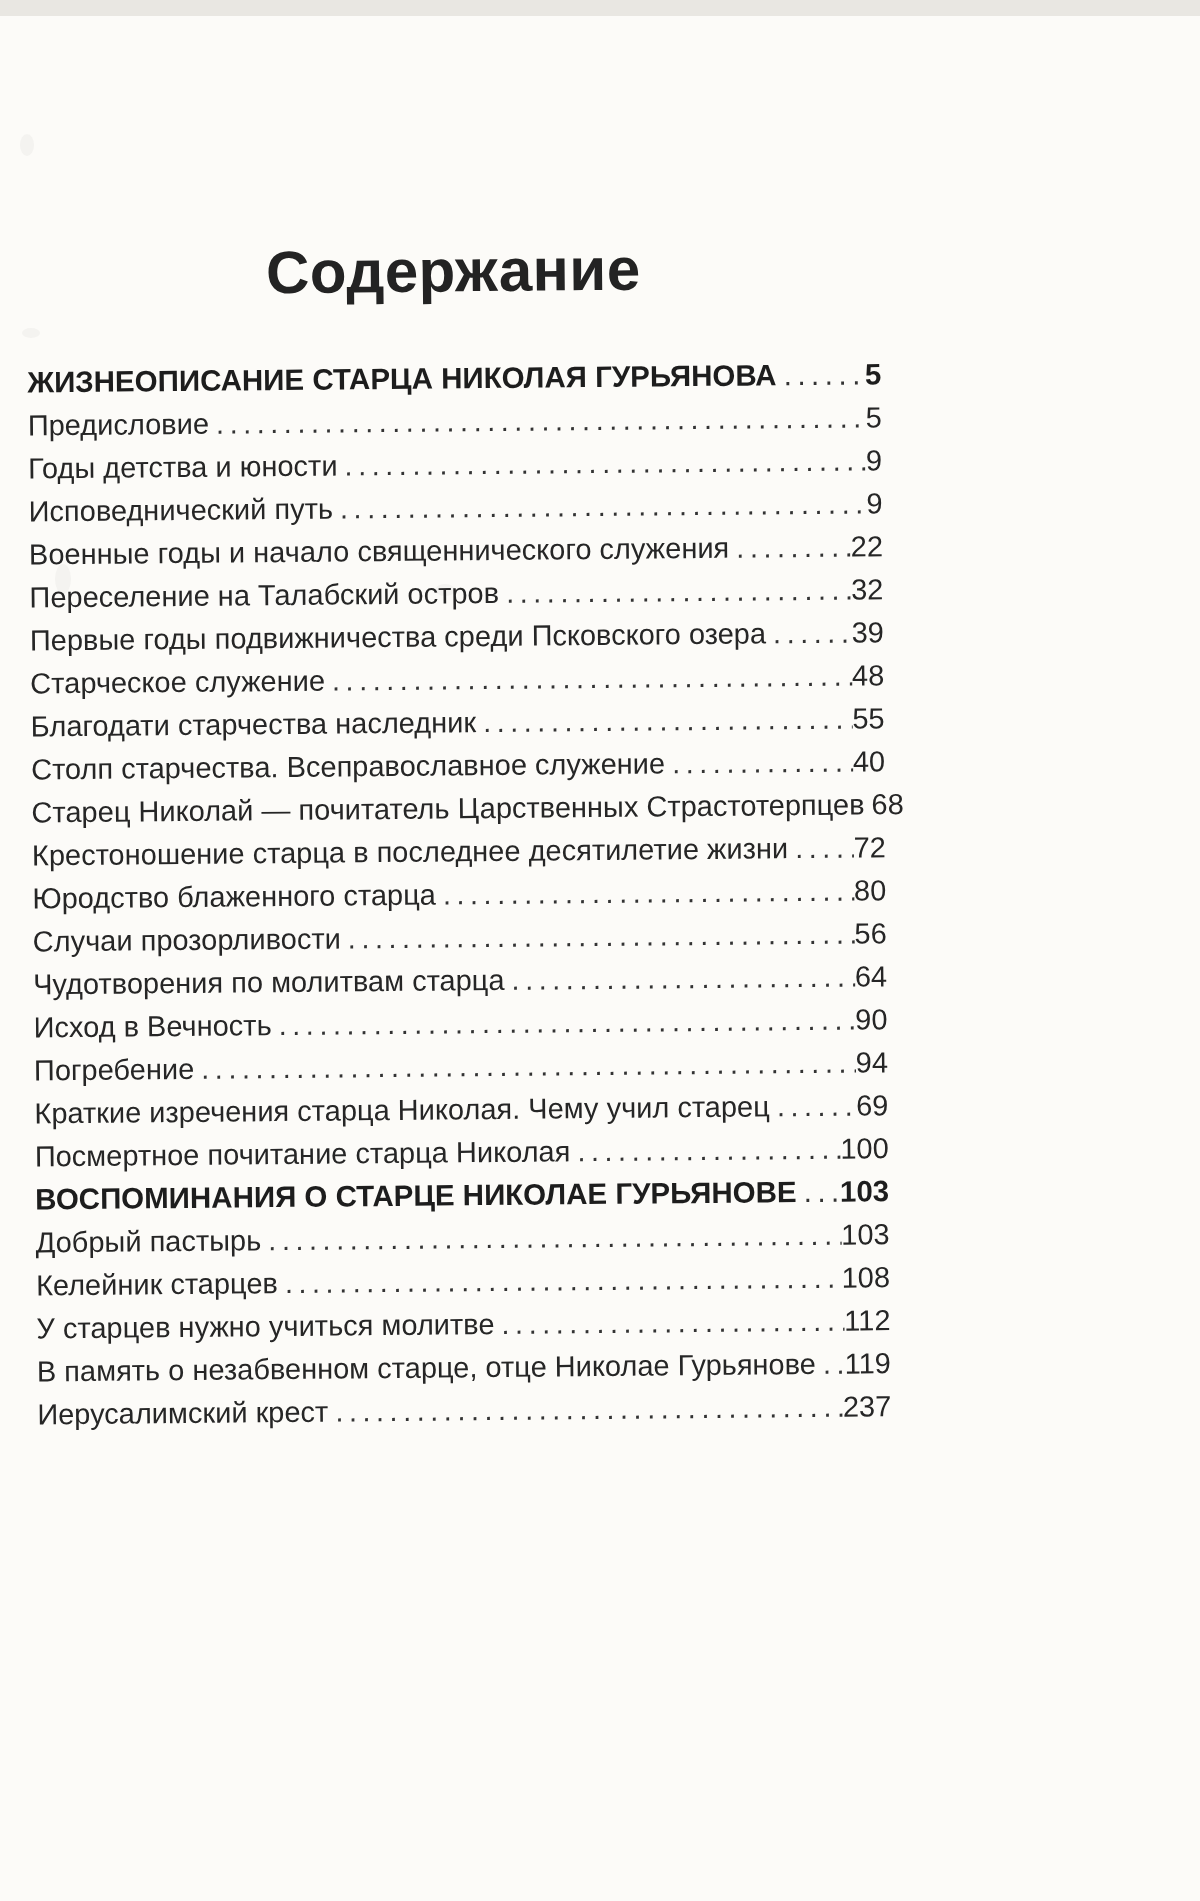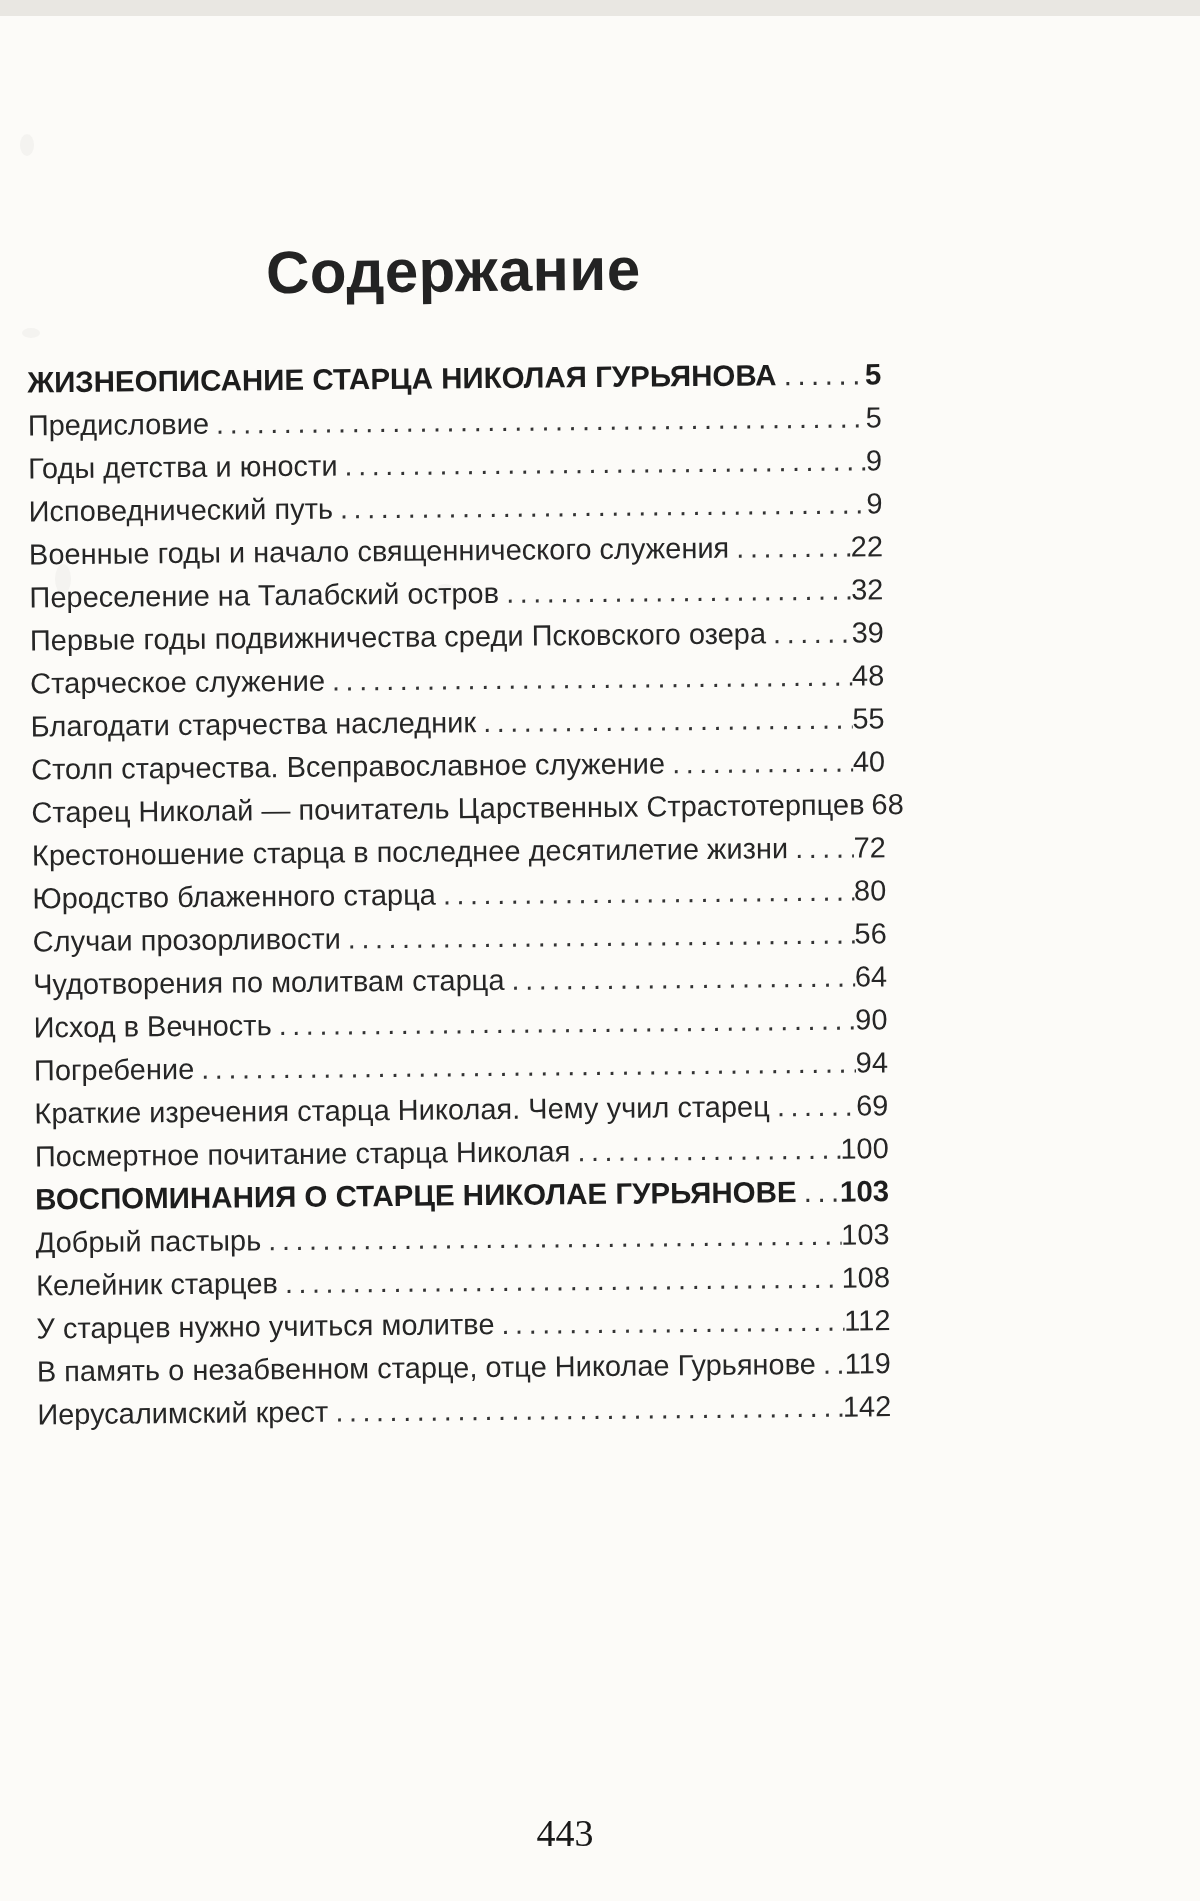--- a/index.html
+++ b/index.html
@@ -219,23 +219,20 @@
           <span class="pagenum">112</span>
         </div>
         <div class="toc-row">
           <span class="label">В память о незабвенном старце, отце Николае Гурьянове</span>
           <span class="leader"></span>
           <span class="pagenum">119</span>
         </div>
         <div class="toc-row">
           <span class="label">Иерусалимский крест</span>
           <span class="leader"></span>
-          <span class="pagenum">142</span>
+          <span class="pagenum">237</span>
         </div>
       </div>
   </div>
 
-  <div class="footer">
-    <span>443</span>
-  </div>
 
   <div class="bottom-edge"></div>
 </div>
 
 </body></html>

